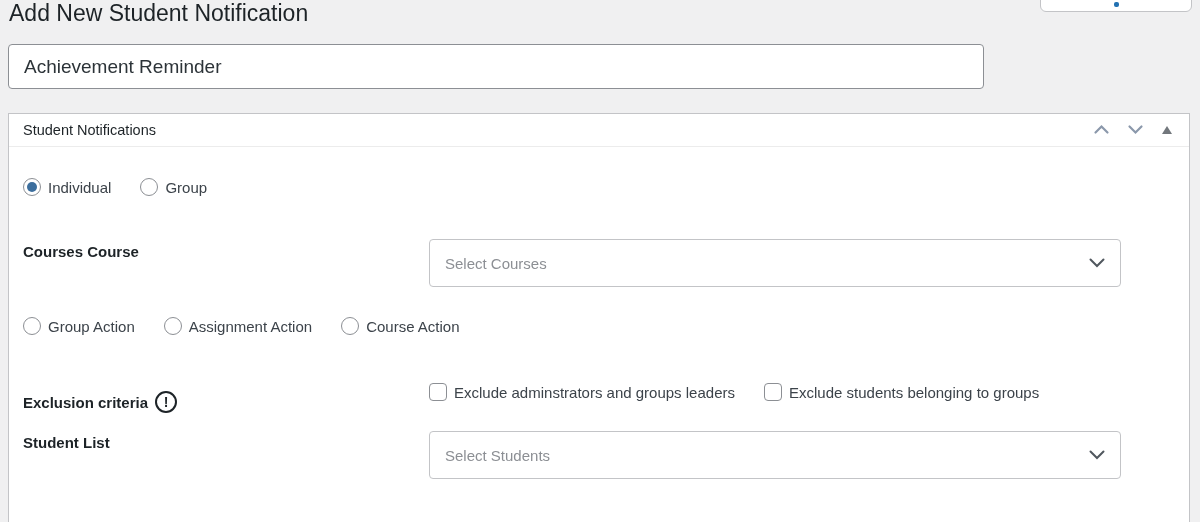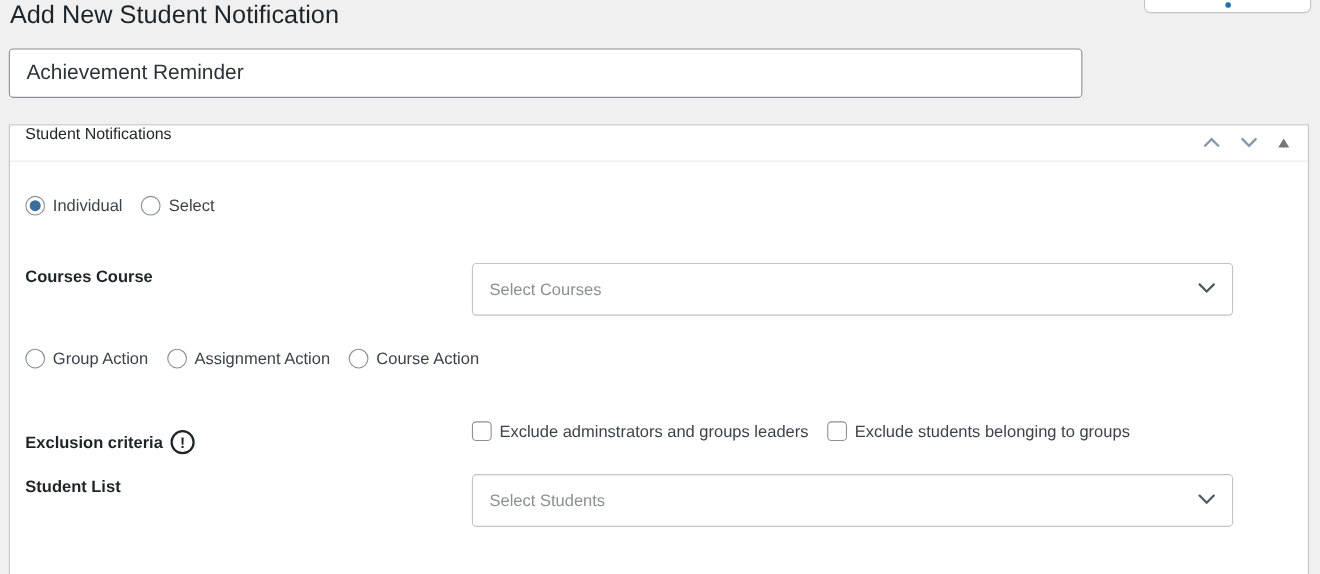--- a/index.html
+++ b/index.html
@@ -32,37 +32,37 @@
     font-family: "Liberation Sans", sans-serif;
     font-size: 19px; color: #2c3338; padding: 0 15px;
     outline: none;
   }
   .metabox {
     position: absolute; left: 8px; top: 113px;
     width: 1182px; height: 435px;
     background: #fff; border: 1px solid #c3c4c7;
   }
   .metabox-header {
-    height: 33px; display: flex; 
+    height: 33px; display: flex; align-items: center;
     justify-content: space-between;
     padding: 0 14px; border-bottom: 1px solid #ececec;
   }
   .metabox-title { font-size: 14.5px; font-weight: 400; color: #1d2327; }
   .metabox-handle-icons { display: flex; align-items: center; gap: 13px; }
   .handle-btn { background: none; border: none; cursor: pointer; padding: 2px; display: flex; align-items: center; }
   .metabox-body { padding: 31px 14px 0 14px; }
   .form-row { display: flex; }
   .row-label {
     width: 406px; flex: 0 0 406px;
     font-size: 15px; font-weight: 700; color: #1d2327;
     display: flex; align-items: center; gap: 7px;
   }
   .row-control { flex: 1; }
   
-  .option-group { display: flex; align-items: center; gap: 17px; }
+  .option-group { display: flex; align-items: center; gap: 29px; }
   .option { display: flex; align-items: center; gap: 7px; cursor: pointer; }
   .option-text { font-size: 15px; color: #3c434a; white-space: nowrap; }
   .radio {
     width: 18px; height: 18px; flex: 0 0 18px;
     border: 1px solid #8c8f94; border-radius: 50%;
     background: #fff; position: relative;
   }
   .radio.checked::after {
     content: ""; position: absolute; left: 3px; top: 3px;
     width: 10px; height: 10px; border-radius: 50%;
@@ -143,21 +143,21 @@
 
     <div class="form-row row-filter-by">
       <div class="row-control">
         <div class="option-group">
           <label class="option">
             <span class="radio checked"></span>
             <span class="option-text">Individual</span>
           </label>
           <label class="option">
             <span class="radio"></span>
-            <span class="option-text">Select</span>
+            <span class="option-text">Group</span>
           </label>
         </div>
       </div>
     </div>
 
     <div class="form-row row-select-course">
       <div class="row-label">
         <span>Courses Course</span>
       </div>
       <div class="row-control">

